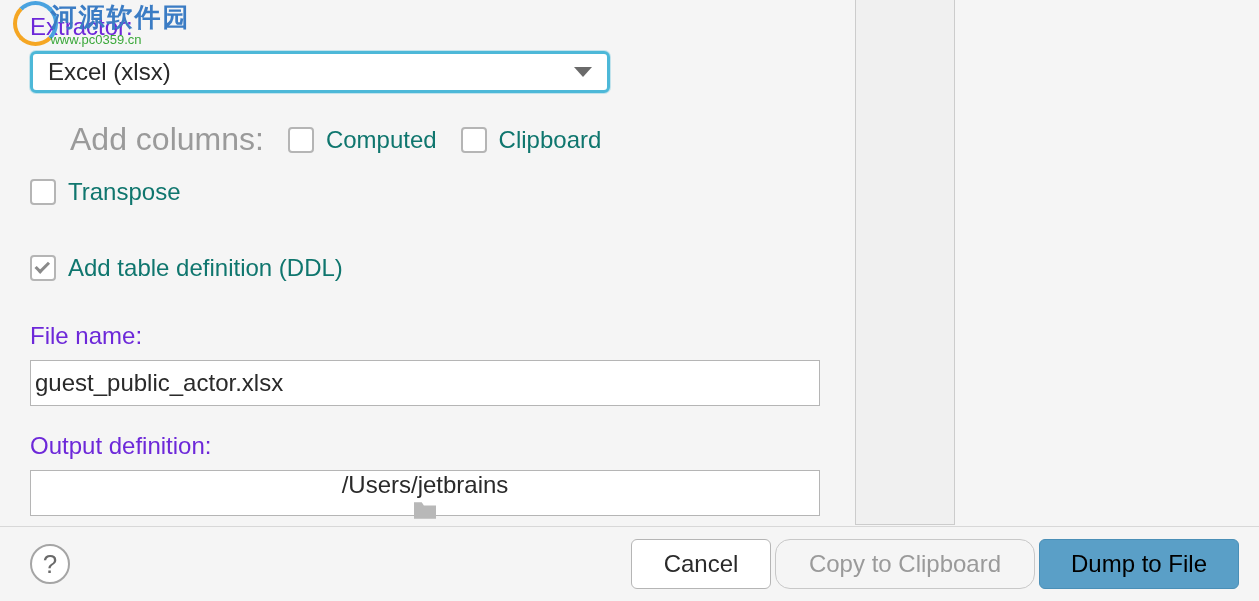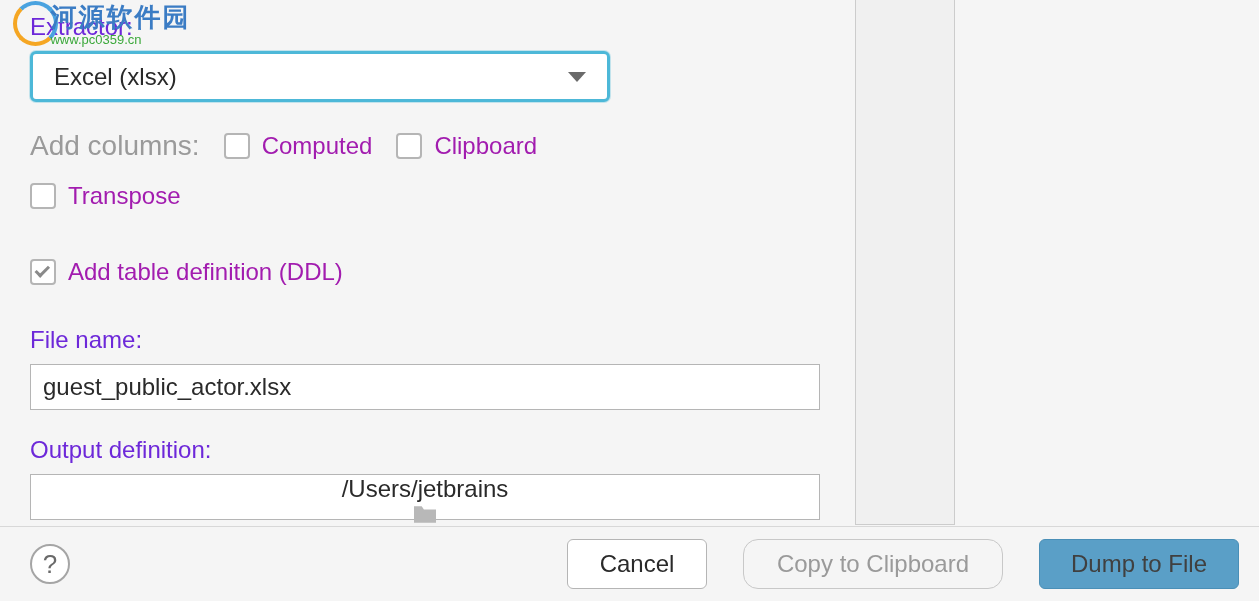--- a/index.html
+++ b/index.html
@@ -12,50 +12,50 @@
     .right-inner { position: absolute; left: 15px; top: 0; width: 100px; height: 525px; background: #f0f0f0; border-left: 1px solid #ccc; border-right: 1px solid #ccc; border-bottom: 1px solid #ccc; }
     
     .watermark { position: absolute; left: 13px; top: 0px; z-index: 100; pointer-events: none; }
     .watermark-circle { width: 45px; height: 45px; border-radius: 50%; border: 4px solid; border-top-color: #4aa3e0; border-right-color: #4aa3e0; border-bottom-color: #f5a623; border-left-color: #f5a623; display: inline-block; vertical-align: middle; }
     .watermark-text { display: inline-block; vertical-align: middle; margin-left: -12px; }
     .watermark-cn { color: #3b7cc4; font-size: 26px; font-weight: bold; letter-spacing: 2px; }
     .watermark-url { color: #3ba83b; font-size: 13px; margin-top: -3px; }
     
     .form-label { font-size: 24px; color: #6d28d9; margin-bottom: 10px; margin-top: 8px; }
     
-    .select-wrapper { position: relative; width: 580px; height: 51px; border: 3px solid #4db8d8; border-radius: 6px; background: #fff; display: flex; align-items: center; padding: 0 21px; margin-bottom: 28px; box-shadow: 0 0 0 1px rgba(77,184,216,0.3); }
+    .select-wrapper { position: relative; width: 580px; height: 42px; border: 3px solid #4db8d8; border-radius: 6px; background: #fff; display: flex; align-items: center; padding: 0 15px; margin-bottom: 28px; box-shadow: 0 0 0 1px rgba(77,184,216,0.3); }
     .select-value { font-size: 24px; color: #2a2a2a; flex: 1; }
     .select-arrow { width: 0; height: 0; border-left: 9px solid transparent; border-right: 9px solid transparent; border-top: 10px solid #6a6a6a; }
     
     .row { display: flex; align-items: center; gap: 24px; margin-bottom: 20px; }
-    .row-label { font-size: 28px; color: #9a9a9a; }
+    .row-label { font-size: 32px; color: #9a9a9a; margin-left: 40px; }
     
     .checkbox-group { display: flex; align-items: center; gap: 12px; }
     .checkbox { width: 26px; height: 26px; border: 2px solid #b5b5b5; border-radius: 4px; background: #fff; display: flex; align-items: center; justify-content: center; }
     .checkbox.checked .tick { display: block; }
     .tick { display: none; width: 14px; height: 8px; border-left: 3px solid #8a8a8a; border-bottom: 3px solid #8a8a8a; transform: rotate(-45deg) translate(1px,-2px); }
-    .checkbox-label { font-size: 24px; color: #a21caf; }
+    .checkbox-label { font-size: 24px; color: #0f766e; }
     
-    .text-input { width: 790px; height: 46px; border: 1px solid #b5b5b5; background: #fff; padding: 0 12px; font-size: 24px; color: #2a2a2a; display: flex; align-items: center; margin-bottom: 18px; }
+    .text-input { width: 790px; height: 46px; border: 1px solid #b5b5b5; background: #fff; padding: 0 4px; font-size: 24px; color: #2a2a2a; display: flex; align-items: center; margin-bottom: 18px; }
     .text-input.with-icon { justify-content: space-between; flex-direction: column; }
     .input-value { flex: 1; }
     
     .folder-icon { width: 28px; height: 22px; position: relative; }
     .folder-icon svg { width: 100%; height: 100%; fill: #b8b8b8; }
     
     .bottom-bar { position: absolute; left: 0; right: 0; bottom: 0; height: 75px; border-top: 1px solid #d8d8d8; display: flex; align-items: center; padding: 0 20px 0 30px; }
     
     .help-circle { width: 40px; height: 40px; border: 2px solid #a5a5a5; border-radius: 50%; display: flex; align-items: center; justify-content: center; font-size: 26px; color: #6a6a6a; background: #fff; }
     
-    .button-group { margin-left: auto; display: flex; gap: 36px; align-items: center; }
+    .button-group { margin-left: auto; display: flex; gap: 4px; align-items: center; }
     
     .btn { height: 50px; border-radius: 6px; font-size: 24px; display: flex; align-items: center; justify-content: center; padding: 0 28px; cursor: pointer; border: 1px solid #b5b5b5; }
     .btn-cancel { background: #fff; color: #2a2a2a; min-width: 140px; }
     .btn-copy { background: #f5f5f5; color: #9a9a9a; min-width: 260px; border-color: #c8c8c8; border-radius: 15px; }
-    .btn-primary { background: #5a9fc7; color: #404040; border-color: #4a8fb7; min-width: 200px; }
+    .btn-primary { background: #5a9fc7; color: #000000; border-color: #4a8fb7; min-width: 200px; }
   </style>
 </head>
 <body>
 
 <div class="watermark">
   <span class="watermark-circle"></span>
   <span class="watermark-text">
     <div class="watermark-cn">河源软件园</div>
     <div class="watermark-url">www.pc0359.cn</div>
   </span>

